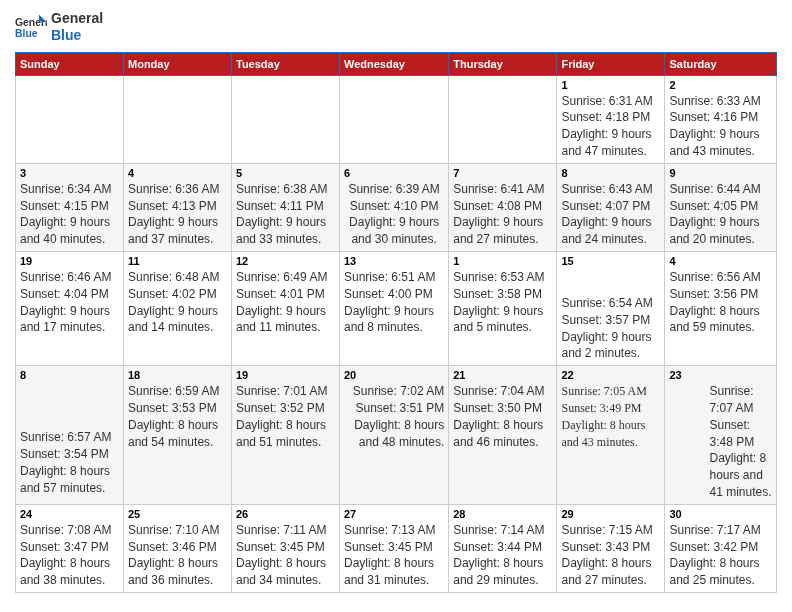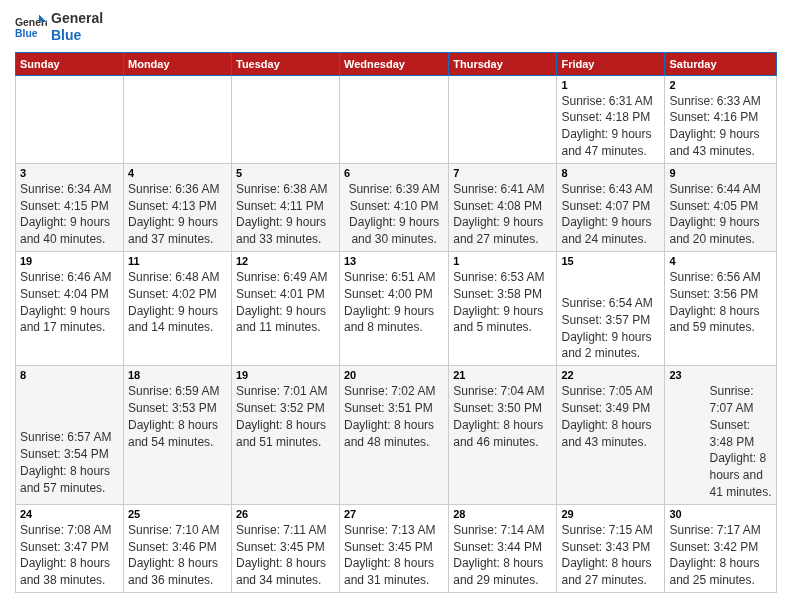--- a/index.html
+++ b/index.html
@@ -237,33 +237,33 @@
 Daylight: 8 hours and 54 minutes.</div>
           </td>
           <td>
             <span class="day-number">19</span>
             <div class="day-info" style="white-space: pre-line;">Sunrise: 7:01 AM
 Sunset: 3:52 PM
 Daylight: 8 hours and 51 minutes.</div>
           </td>
           <td>
             <span class="day-number">20</span>
-            <div class="day-info" style="white-space: pre-line;">Sunrise: 7:02 AM
+            <div class="day-info" style="white-space: pre-line; text-align: right;">Sunrise: 7:02 AM
 Sunset: 3:51 PM
 Daylight: 8 hours and 48 minutes.</div>
           </td>
           <td>
             <span class="day-number">21</span>
             <div class="day-info" style="white-space: pre-line;">Sunrise: 7:04 AM
 Sunset: 3:50 PM
 Daylight: 8 hours and 46 minutes.</div>
           </td>
           <td>
             <span class="day-number">22</span>
-            <div class="day-info" style="white-space: pre-line;">Sunrise: 7:05 AM
+            <div class="day-info" style="white-space: pre-line; font-family: Liberation Serif, serif;">Sunrise: 7:05 AM
 Sunset: 3:49 PM
 Daylight: 8 hours and 43 minutes.</div>
           </td>
           <td>
             <span class="day-number">23</span>
             <div class="day-info" style="white-space: pre-line; margin-left: 40px;">Sunrise: 7:07 AM
 Sunset: 3:48 PM
 Daylight: 8 hours and 41 minutes.</div>
           </td>
         </tr>

